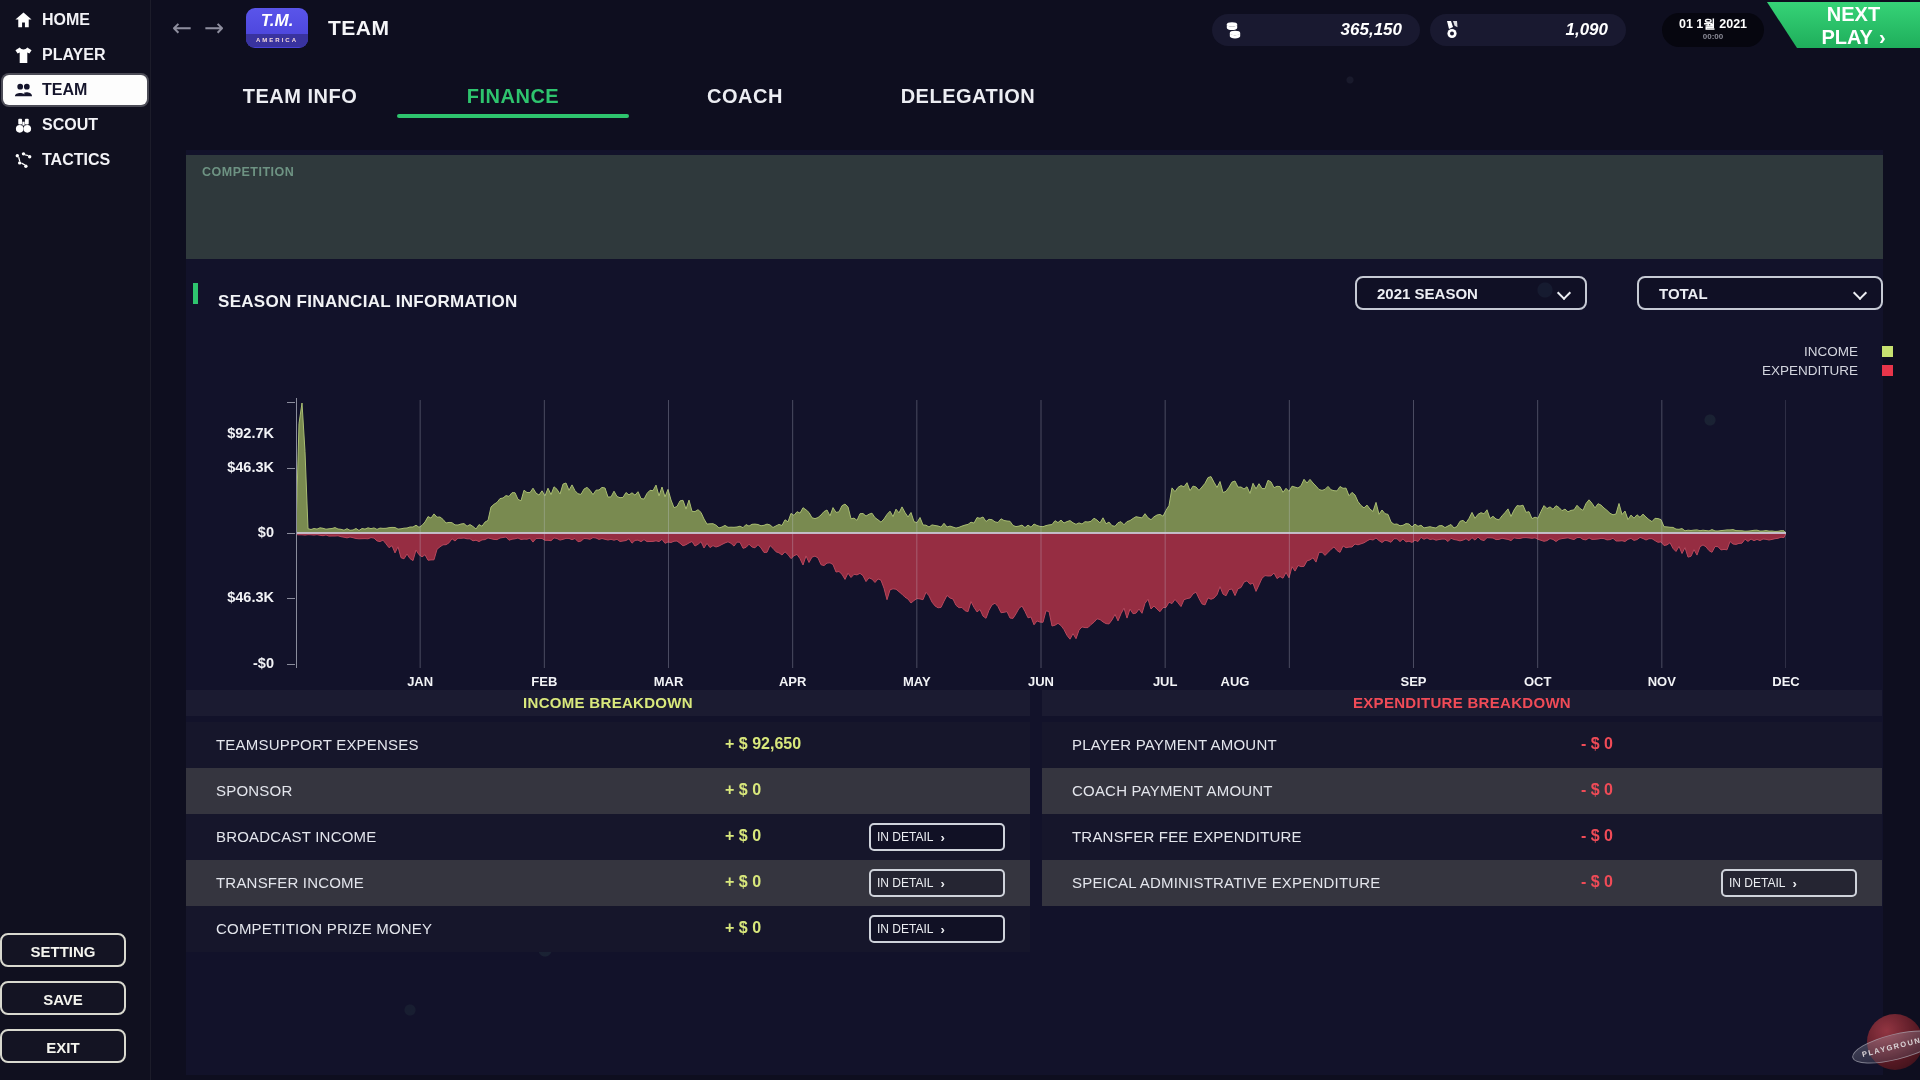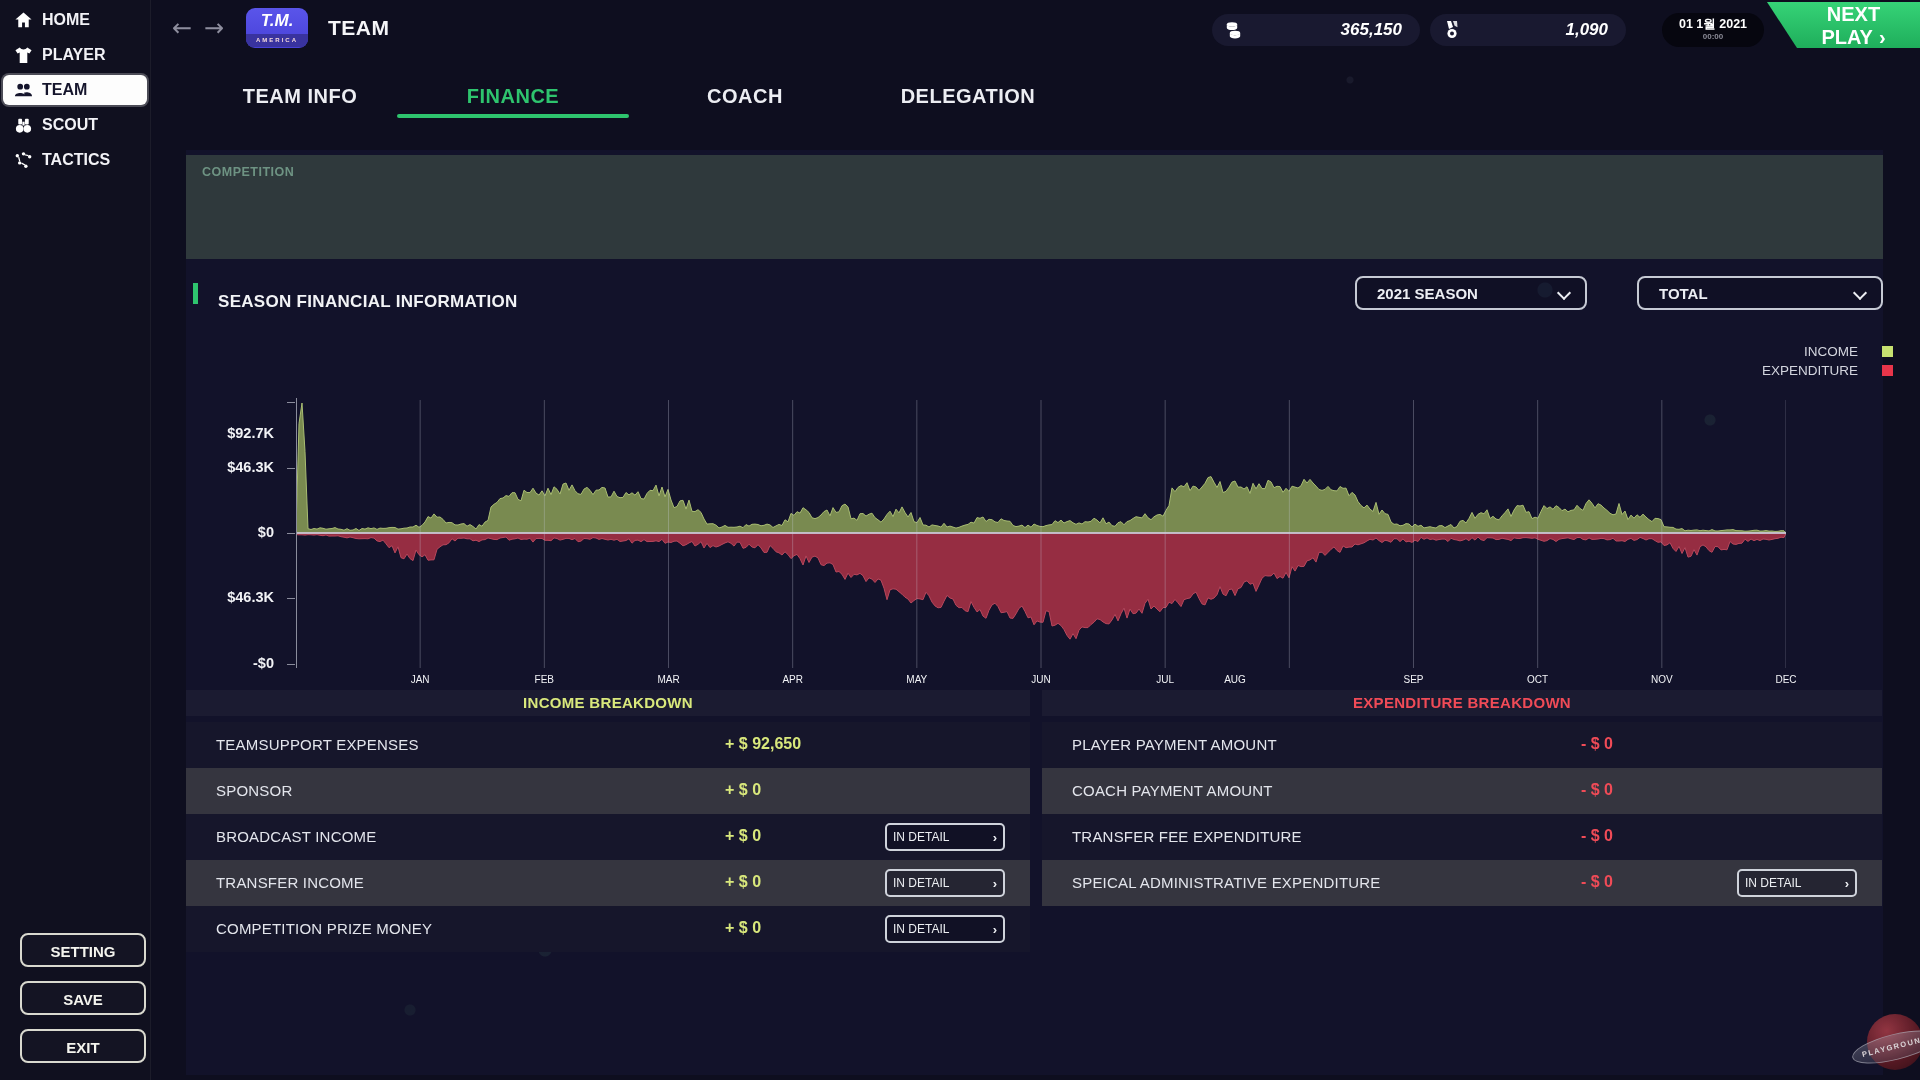--- a/index.html
+++ b/index.html
@@ -8,21 +8,21 @@
   
   #sidebar{position:absolute;left:0;top:0;width:150px;height:1080px;background:#10101f;
     border-right:1px solid rgba(255,255,255,0.05);z-index:5;}
   .side-item{position:relative;display:flex;align-items:center;gap:9px;height:30px;margin:5px 3px 0 3px;
     padding-left:11px;border-radius:6px;color:#f2f2f6;font-weight:bold;font-size:16px;cursor:pointer;}
   .side-item.active{background:#fdfdfd;color:#15152c;box-shadow:0 0 0 2px rgba(255,255,255,0.25);}
   .side-item svg{width:19px;height:19px;flex:0 0 19px;}
   .side-item .ic{fill:#ffffff;}
   .side-item.active .ic{fill:#15152c;}
   .side-footer{position:absolute;left:0;bottom:0;width:150px;}
-  .side-btn{position:absolute;left:20px;width:126px;height:34px;border:2px solid #d9d9cf;border-radius:8px;
+  .side-btn{position:absolute;left:0;width:126px;height:34px;border:2px solid #d9d9cf;border-radius:8px;
     background:rgba(255,255,255,0.02);color:#f4f4ee;font-weight:bold;font-size:15px;text-align:center;
     line-height:31px;cursor:pointer;box-sizing:border-box;}
   
   #topbar{position:absolute;left:150px;top:0;width:1770px;height:58px;}
   .nav-arrow{position:absolute;top:14px;font-size:24px;color:#8e8e9e;font-family:"DejaVu Sans",sans-serif;cursor:pointer;}
   #arrow-back{left:22px;} #arrow-fwd{left:54px;}
   #tm-logo{position:absolute;left:96px;top:8px;width:62px;height:40px;border-radius:9px;overflow:hidden;
     background:linear-gradient(#5a55ea,#4741d8);text-align:center;cursor:pointer;}
   #tm-logo .l1{display:block;color:#fff;font-weight:bold;font-style:italic;font-size:17px;line-height:26px;}
   #tm-logo .l2{display:block;background:#39339f;color:#f4d9dc;font-weight:bold;font-size:6px;letter-spacing:2px;line-height:13px;}
@@ -74,38 +74,38 @@
   .leg-row{display:flex;align-items:center;justify-content:flex-end;gap:24px;height:19px;}
   .leg-row span{color:#d3d5de;font-size:13.5px;}
   .swatch{width:11px;height:11px;display:inline-block;}
   
   #chart-area{position:absolute;left:296px;top:398px;width:1490px;height:270px;z-index:2;}
   #chart-svg{position:absolute;left:0;top:0;}
   #y-labels{position:absolute;left:-78px;top:0;width:68px;height:270px;}
   .ytick{position:absolute;right:12px;width:66px;text-align:right;color:#f2f3f6;font-weight:bold;font-size:14.5px;}
   .ytickmark{position:absolute;right:-9px;width:8px;height:1px;background:#8a8c9c;}
   #x-labels{position:absolute;left:0;top:276px;width:1490px;height:20px;}
-  .xtick{position:absolute;width:60px;text-align:center;color:#f2f3f6;font-weight:normal;font-size:10px;}
+  .xtick{position:absolute;width:60px;text-align:center;color:#f2f3f6;font-weight:bold;font-size:13px;}
   
   .btable{position:absolute;top:690px;z-index:2;}
   #income-table{left:186px;width:844px;}
   #expenditure-table{left:1042px;width:840px;}
   .thead{height:26px;line-height:26px;background:#1b1b31;text-align:center;font-weight:bold;font-size:15px;letter-spacing:0.3px;}
   #income-table .thead{color:var(--income,#d9e87c);}
   #expenditure-table .thead{color:var(--expenditure,#f04b57);}
   .trows{margin-top:6px;}
   .trow{position:relative;height:46px;background:#16162b;}
   .trow.alt{background:#35353f;}
   .tlabel{position:absolute;left:30px;top:14px;color:#e3e5ec;font-size:15px;letter-spacing:0.2px;}
   .tval{position:absolute;left:539px;top:13px;font-weight:bold;font-size:16px;}
   .tval.inc{color:var(--income,#d9e87c);}
   .tval.exp{color:var(--expenditure,#f04b57);}
-  .detail-btn{position:absolute;right:25px;top:9px;width:120px;height:28px;border:2px solid #cfd3db;border-radius:5px;
+  .detail-btn{position:absolute;right:25px;top:9px;width:136px;height:28px;border:2px solid #cfd3db;border-radius:5px;
     background:rgba(10,10,25,0.35);color:#eceef2;font-size:12px;font-family:inherit;cursor:pointer;
-    display:flex;align-items:center;justify-content:space-between;gap:7px;box-sizing:border-box;}
+    display:flex;align-items:center;justify-content:flex-start;gap:7px;box-sizing:border-box;}
   .detail-btn .chev{font-size:13px;font-weight:bold;}
   
   #planet{position:absolute;right:10px;bottom:4px;width:80px;height:66px;z-index:3;opacity:0.9;}
   #sphere{position:absolute;left:12px;top:4px;width:56px;height:56px;border-radius:50%;
     background:radial-gradient(circle at 35% 30%, #a03a46, #5d1a24 60%, #360e15);}
   #ring{position:absolute;left:-4px;top:24px;width:86px;height:24px;border-radius:50%;
     border:1px solid rgba(205,205,215,0.55);background:linear-gradient(rgba(190,190,205,0.30),rgba(110,110,130,0.30));
     transform:rotate(-14deg);text-align:center;}
   #ring span{color:#f0e9ea;font-weight:bold;font-size:7.5px;letter-spacing:1.5px;line-height:22px;}
 </style>

